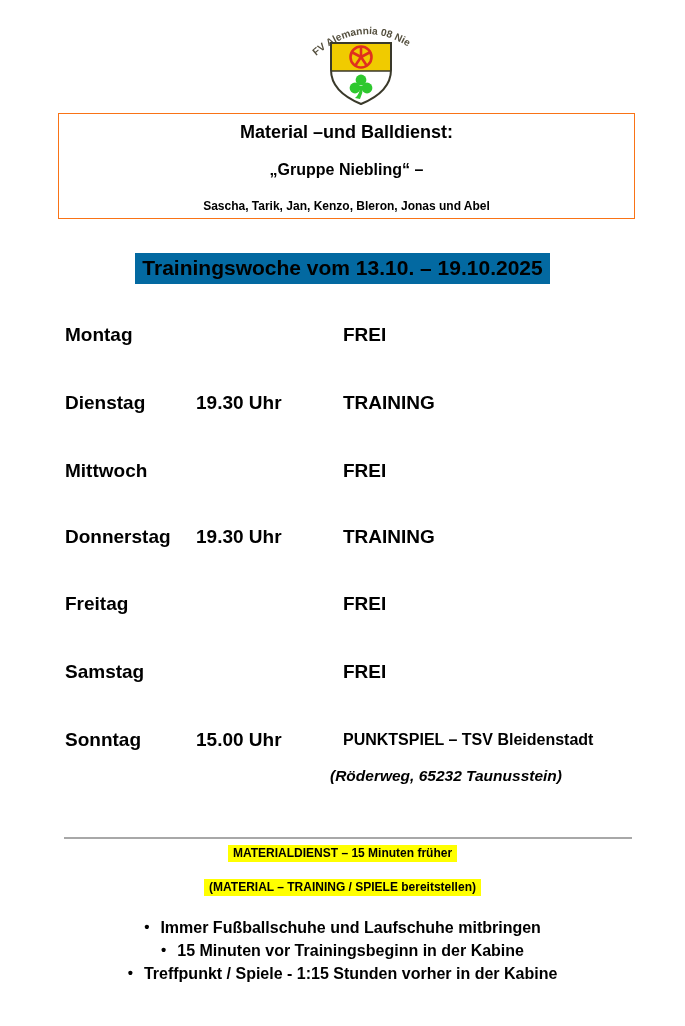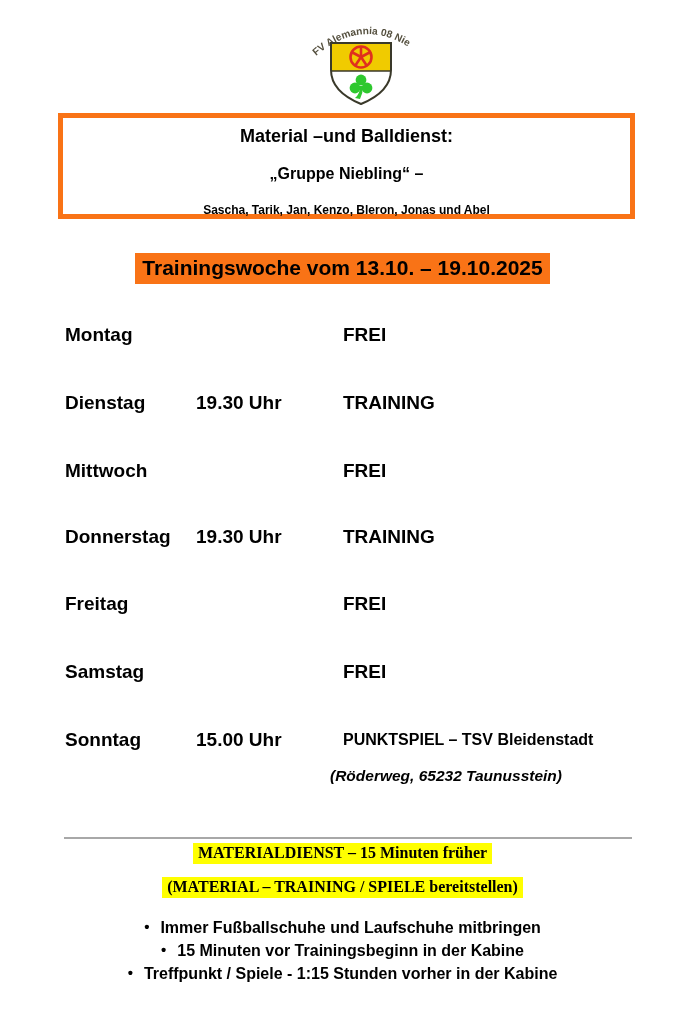--- a/index.html
+++ b/index.html
@@ -16,32 +16,32 @@
   }
 
   
   .crest { position: absolute; left: 300px; top: 12px; width: 122px; height: 102px; }
 
   
   .duty-box {
     position: absolute;
     left: 58px; top: 113px;
     width: 577px; height: 106px;
-    border: 5px solid #f97316;
+    border: 1px solid #f97316;
     text-align: center;
   }
   .duty-title   { position: absolute; top: 8px;  width: 100%; font-size: 18px; }
   .duty-group   { position: absolute; top: 47px; width: 100%; font-size: 16px; }
   .duty-members { position: absolute; top: 85px; width: 100%; font-size: 12px; }
 
   
   .week-title-wrap { position: absolute; top: 253px; left: 0; width: 100%; text-align: center; }
   .week-title {
     display: inline-block;
-    background: #f97316;
+    background: #0369a1;
     font-size: 21px;
     padding: 3px 7px 4px 7px;
   }
 
   
   .schedule { position: absolute; left: 65px; top: 0; width: 570px; }
   .srow { position: absolute; left: 0; width: 570px; height: 24px; line-height: 24px; font-size: 19px; }
   .srow .day  { position: absolute; left: 0; }
   .srow .time { position: absolute; left: 131px; }
   .srow .act  { position: absolute; left: 278px; }
@@ -50,21 +50,21 @@
 
   .r0 { top: 323px; } .r1 { top: 391px; } .r2 { top: 459px; }
   .r3 { top: 525px; } .r4 { top: 592px; text-align: center; } .r5 { top: 660px; }
   .r6 { top: 728px; } .rdetail { top: 766px; font-style: italic; }
 
   
   .divider { position: absolute; left: 64px; top: 837px; width: 568px; height: 2px; background: #a8a8a8; }
   .notice-wrap { position: absolute; left: 0; width: 100%; text-align: center; }
   .n1 { top: 843px; }
   .n2 { top: 877px; }
-  .notice { display: inline-block; background: #ffff00; font-size: 16px; padding: 1px 5px 2px 5px; font-family: Liberation Serif, serif; }
+  .notice { display: inline-block; background: #ffff00; font-size: 12px; padding: 1px 5px 2px 5px; }
 
   .bullet-line { position: absolute; left: 0; width: 100%; text-align: center; font-size: 16px; line-height: 24px; }
   .b0 { top: 915px; } .b1 { top: 938px; } .b2 { top: 961px; }
   .bullet-dot { display: inline-block; margin-right: 11px; font-size: 15px; vertical-align: 1px; }
 </style>
 </head>
 <body>
 
 <div class="page">
 

